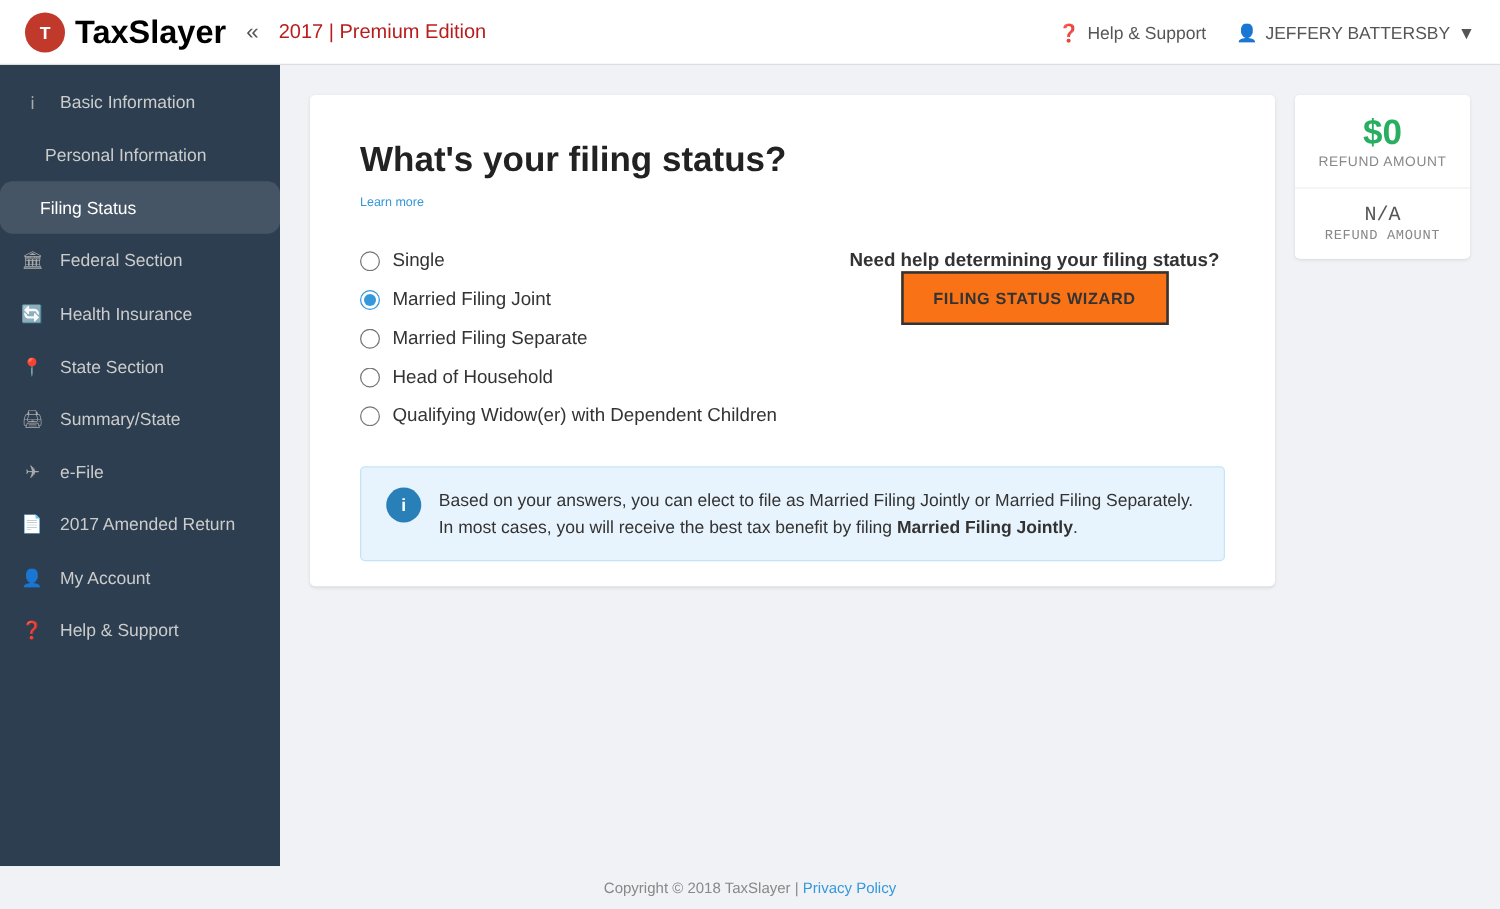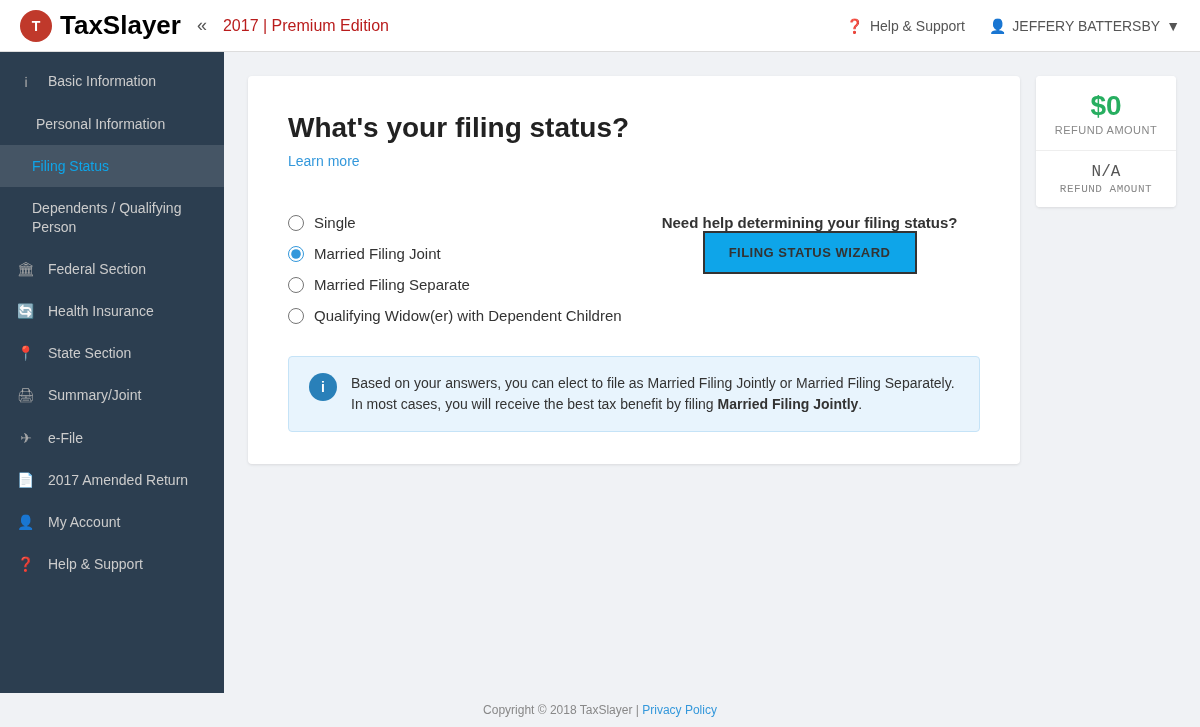--- a/index.html
+++ b/index.html
@@ -42,48 +42,48 @@
     .sidebar-item {
       display: flex;
       align-items: center;
       gap: 12px;
       padding: 12px 16px;
       cursor: pointer;
       font-size: 14px;
       color: #ccc;
       transition: background 0.2s;
     }
-    .sidebar-item.active { background: rgba(255,255,255,0.12); color: #0ea5e9; }
+    .sidebar-item.active { background: rgba(255,255,255,0.12); color: #ffffff; border-radius: 10px; }
     .sidebar-item .icon { width: 20px; display: flex; justify-content: center; flex-shrink: 0; font-size: 14px; color: #aaa; }
     .sidebar-item .label { line-height: 1.3; }
 
     
     .content-area { flex: 1; overflow-y: auto; padding: 24px; display: flex; gap: 16px; align-items: flex-start; }
 
     
     .main-card {
       background: #fff;
       border-radius: 4px;
-      padding: 36px 40px 32px;
+      padding: 36px 40px 20px;
       flex: 1;
       box-shadow: 0 1px 3px rgba(0,0,0,0.1);
     }
     .card-title { font-size: 28px; font-weight: bold; color: #222; margin-bottom: 8px; }
-    .learn-more { color: #3498db; font-size: 14px; cursor: pointer; text-decoration: none; display: inline-block; margin-bottom: 45px; }
-
-    .form-and-help { display: flex; gap: 40px; align-items: flex-start; }
+    .learn-more { color: #3498db; font-size: 10px; cursor: pointer; text-decoration: none; display: inline-block; margin-bottom: 32px; }
+
+    .form-and-help { display: flex; gap: 58px; align-items: flex-start; }
     .radio-group { display: flex; flex-direction: column; gap: 14px; }
     .radio-item { display: flex; align-items: center; gap: 10px; cursor: pointer; font-size: 15px; color: #333; }
     .radio-item input[type="radio"] { width: 16px; height: 16px; cursor: pointer; accent-color: #3498db; }
 
     .help-box { text-align: center; }
     .help-box-title { font-size: 15px; font-weight: bold; color: #333; }
     .wizard-btn {
       border: 2px solid #333;
-      background: #0ea5e9;
+      background: #f97316;
       padding: 12px 24px;
       font-size: 13px;
       font-weight: bold;
       letter-spacing: 0.5px;
       cursor: pointer;
       color: #333;
     }
 
     
     .info-box {
@@ -214,38 +214,35 @@
     <div class="sidebar-item">
       <span class="icon">ℹ</span>
       <span class="label">Basic Information</span>
     </div>
     <div class="sidebar-item" style="padding-left:36px;">
       <span class="label">Personal  Information</span>
     </div>
     <div class="sidebar-item active" style="padding-left:32px;">
       <span class="label">Filing Status</span>
     </div>
-    <div class="sidebar-item" style="padding-left:32px;">
-      <span class="label">Dependents / Qualifying Person</span>
-    </div>
     <div class="sidebar-item">
       <span class="icon">🏛</span>
       <span class="label">Federal  Section</span>
     </div>
     <div class="sidebar-item">
       <span class="icon">🔄</span>
       <span class="label">Health  Insurance</span>
     </div>
     <div class="sidebar-item">
       <span class="icon">📍</span>
       <span class="label">State  Section</span>
     </div>
     <div class="sidebar-item">
       <span class="icon">🖨</span>
-      <span class="label">Summary/Joint</span>
+      <span class="label">Summary/State</span>
     </div>
     <div class="sidebar-item">
       <span class="icon">✈</span>
       <span class="label">e-File</span>
     </div>
     <div class="sidebar-item">
       <span class="icon">📄</span>
       <span class="label">2017  Amended Return</span>
     </div>
     <div class="sidebar-item">
@@ -269,20 +266,24 @@
             <input type="radio" name="filing" style="">
             <span>Single</span>
           </label>
           <label class="radio-item">
             <input type="radio" name="filing" checked="" style="">
             <span>Married Filing Joint</span>
           </label>
           <label class="radio-item">
             <input type="radio" name="filing" style="">
             <span>Married Filing Separate</span>
+          </label>
+          <label class="radio-item">
+            <input type="radio" name="filing" style="">
+            <span>Head of Household</span>
           </label>
           <label class="radio-item">
             <input type="radio" name="filing" style="">
             <span>Qualifying Widow(er) with Dependent Children</span>
           </label>
         </div>
 
         <div class="help-box">
           <div class="help-box-title">Need help determining your filing status?</div>
           <button class="wizard-btn">FILING STATUS WIZARD</button>

